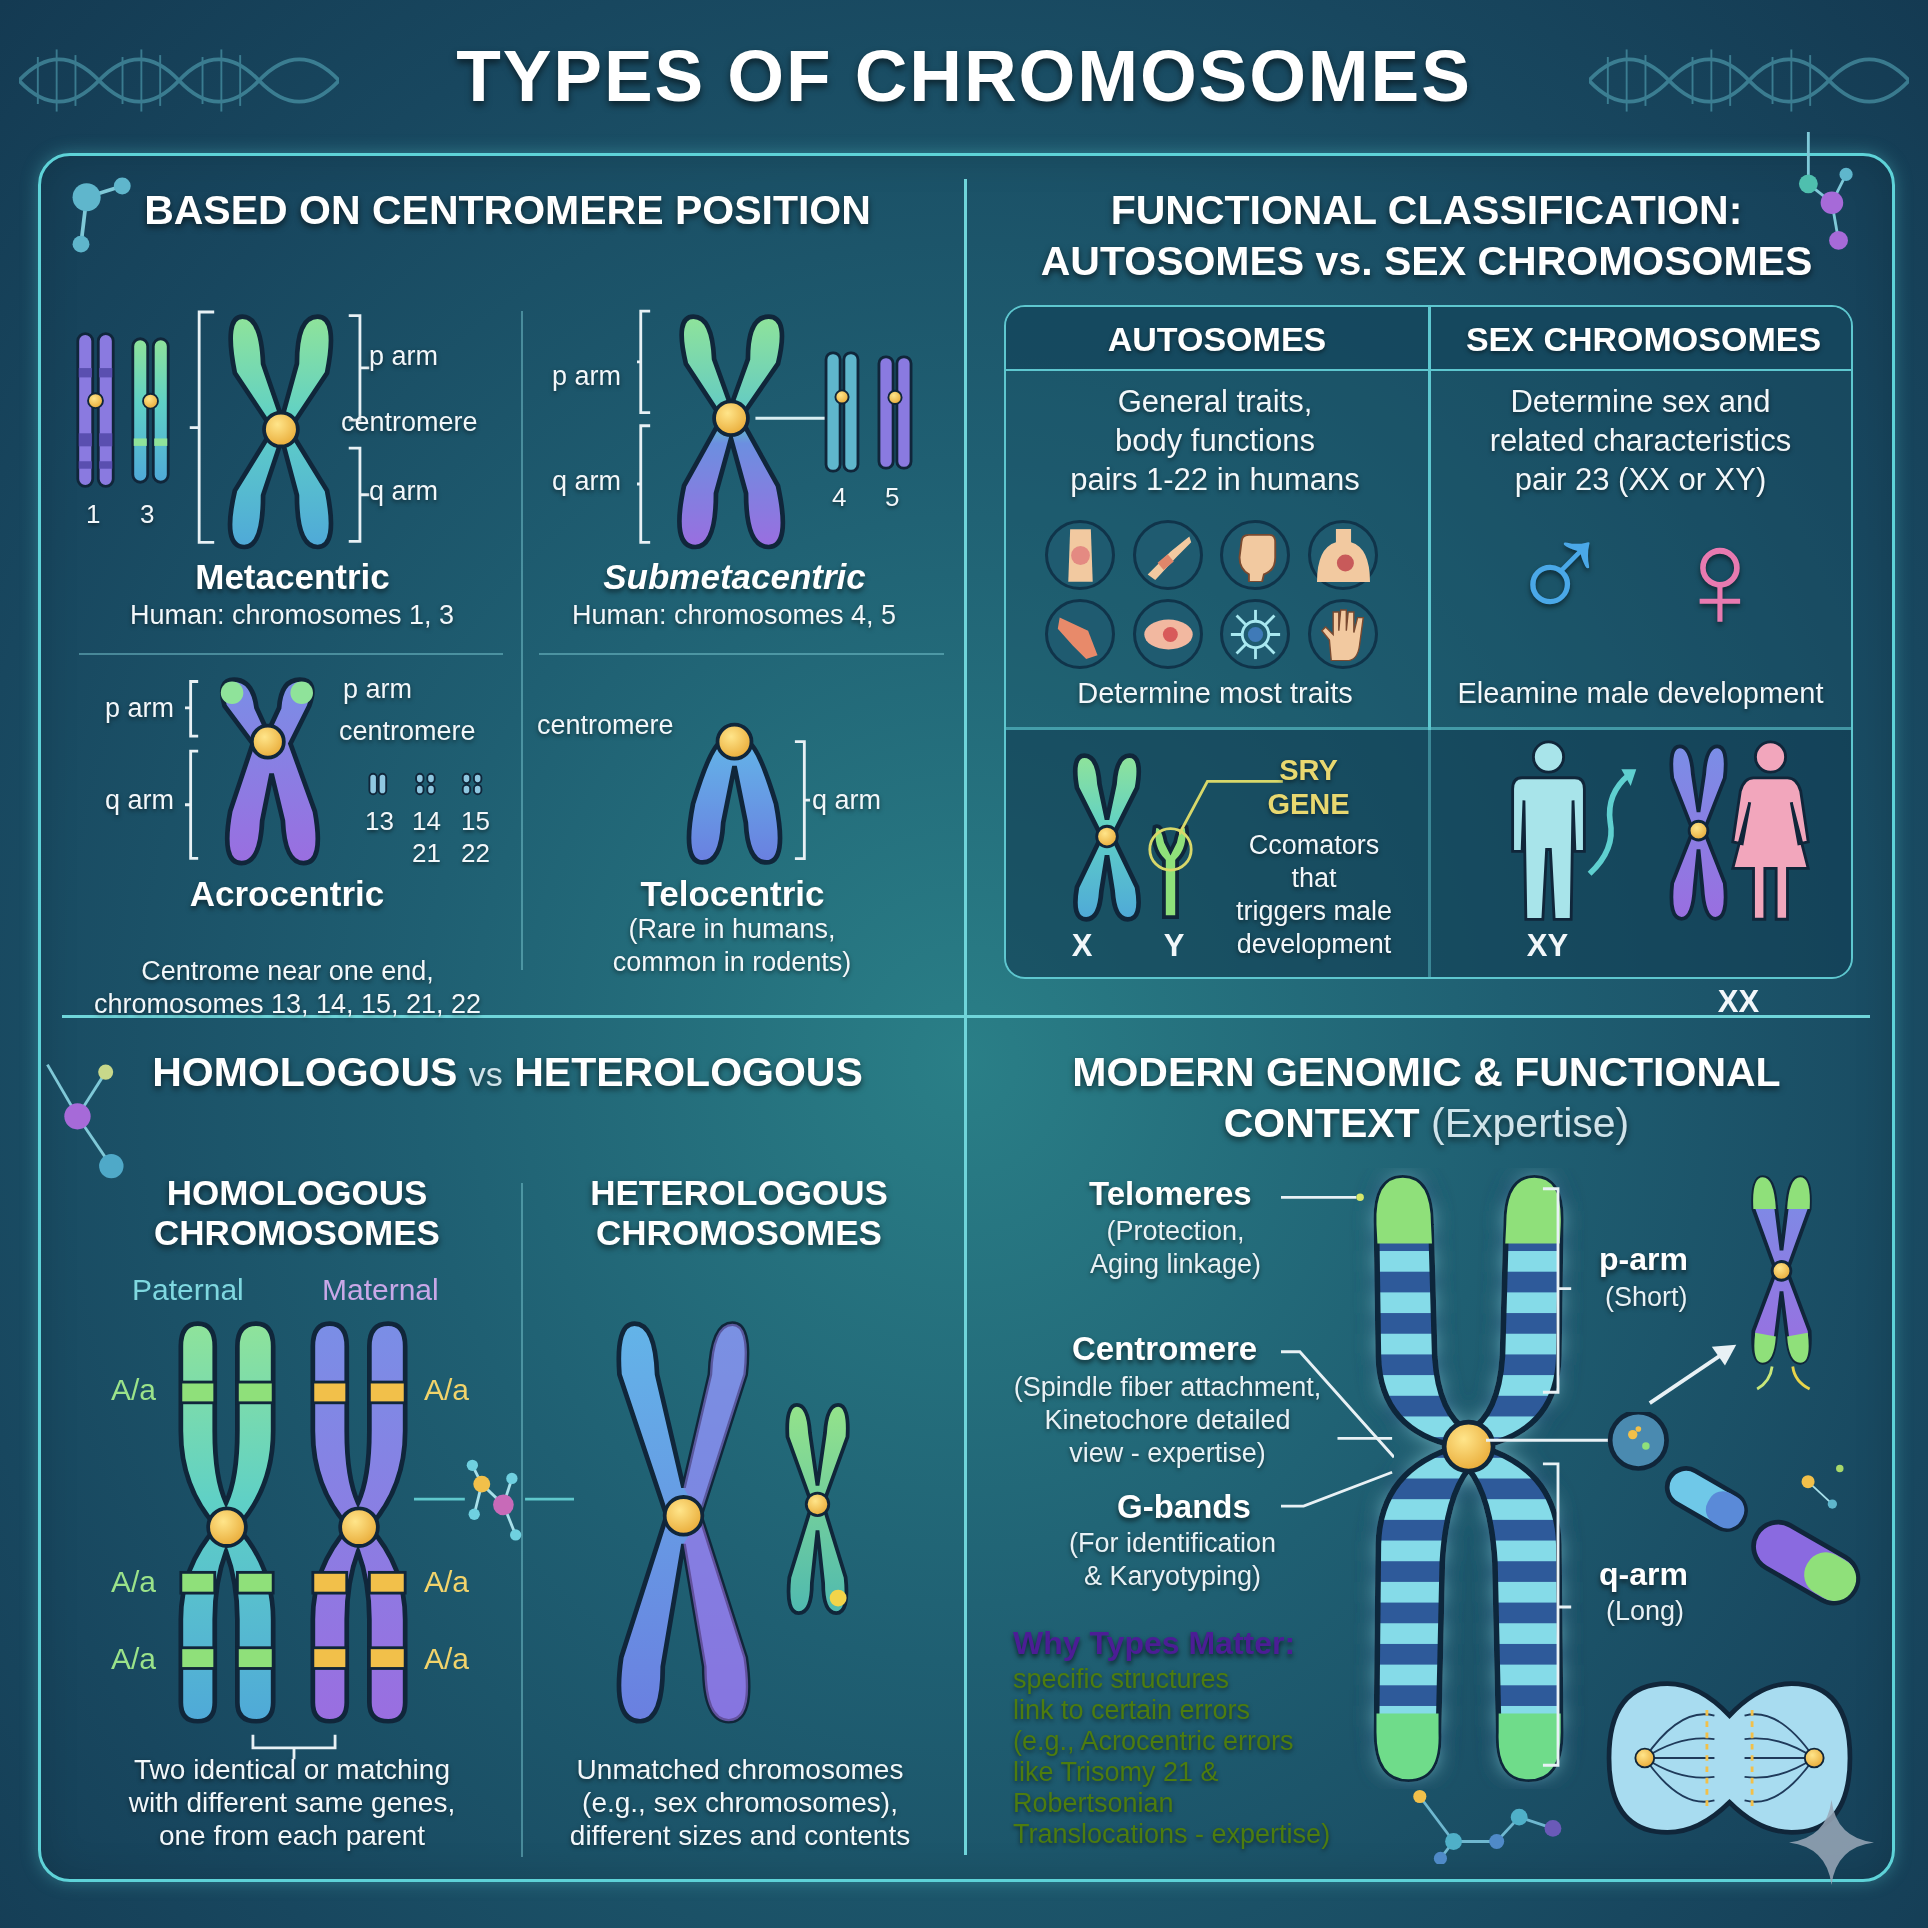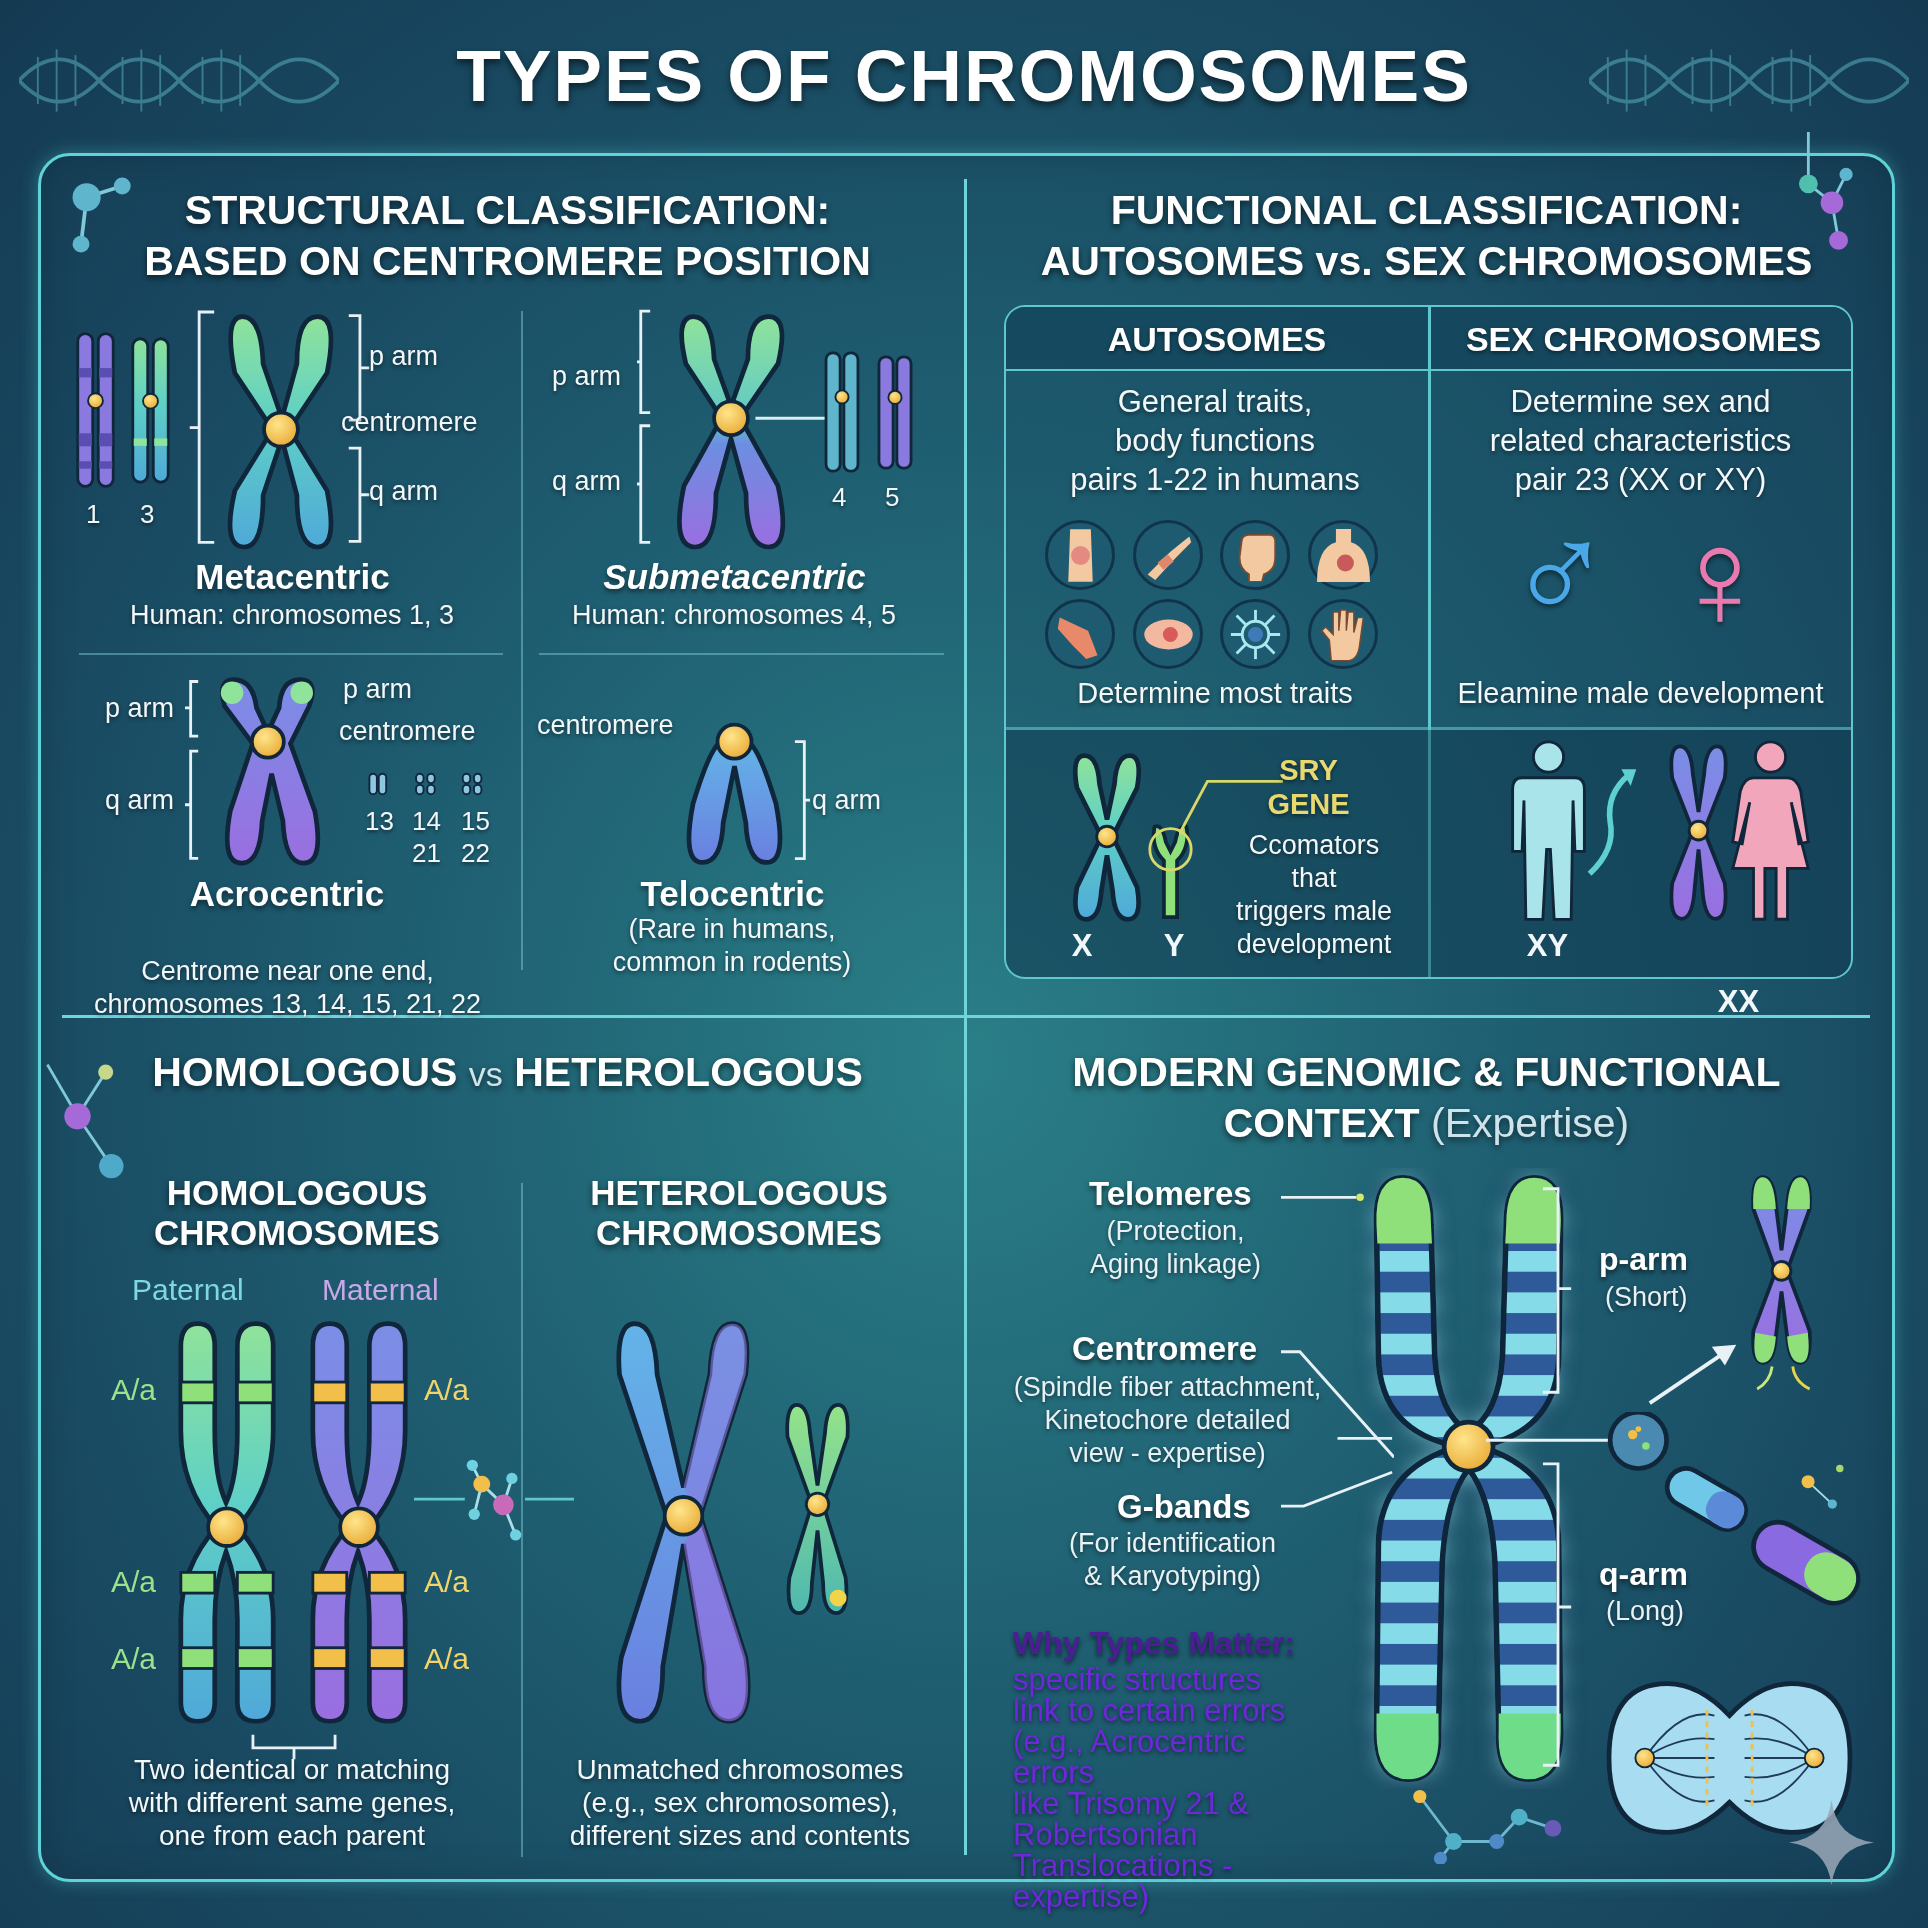--- a/index.html
+++ b/index.html
@@ -159,21 +159,20 @@
     <line x1="42" y1="65" x2="78" y2="118" stroke="#7fc9d8" stroke-width="3"></line>
   <circle cx="42" cy="65" r="14" fill="#a66ad8"></circle>
     <circle cx="72" cy="18" r="8" fill="#c8d88a"></circle>
     <circle cx="78" cy="118" r="13" fill="#4fa9c8"></circle>
 </svg>
 
 <div class="divider-v" style="left:964px;top:179px;height:1676px;"></div>
 <div class="divider-h" style="left:62px;top:1015px;width:1808px;"></div>
 
 <div class="section-title" style="left:62px;top:185px;width:891px;">
-  <div>STRUCTURAL CLASSIFICATION:</div>
   <div>BASED ON CENTROMERE POSITION</div>
 </div>
 <div class="thin-v" style="left:521px;top:311px;height:659px;"></div>
 <div class="thin-h" style="left:79px;top:653px;width:424px;"></div>
 <div class="thin-h" style="left:539px;top:653px;width:405px;"></div>
 
 <svg class="abs" style="left:75px;top:330px" width="41" height="160" viewBox="0 0 44 170">
   <rect x="3" y="3" width="16" height="164" rx="8" fill="#8a7ae0" stroke="#10263a" stroke-width="3"></rect>
     <rect x="25" y="3" width="16" height="164" rx="8" fill="#8a7ae0" stroke="#10263a" stroke-width="3"></rect>
   <g fill="#5a4fb0">
@@ -556,21 +555,21 @@
 </div>
 
 <div class="ctx-lbl" style="left:1117px;top:1488px;">G-bands</div>
 <div class="ctx-sub" style="left:1036px;top:1527px;width:273px;">
   <div>(For identification</div>
   <div>&amp; Karyotyping)</div>
 </div>
 
 <div class="abs" style="left:1013px;top:1625px;width:320px;">
   <div style="font-size:32px;font-weight:700;color:#4c1d95;text-shadow:0 2.8px 5.6px rgba(0,0,0,0.6);margin-bottom:1.9px;">Why Types Matter:</div>
-  <div style="font-size:31px;line-height:31px;color:#6d28d9;text-shadow:0 1.9px 4.7px rgba(0,0,0,0.5);">
+  <div style="font-size:27px;line-height:31px;color:#4d7c0f;text-shadow:0 1.9px 4.7px rgba(0,0,0,0.5);">
     <div>specific structures</div>
     <div>link to certain errors</div>
     <div>(e.g., Acrocentric errors</div>
     <div>like Trisomy 21 &amp;</div>
     <div>Robertsonian</div>
     <div>Translocations - expertise)</div>
   </div>
 </div>
 
 <div class="ctx-lbl" style="left:1599px;top:1241px;font-size:32px;">p-arm</div>

